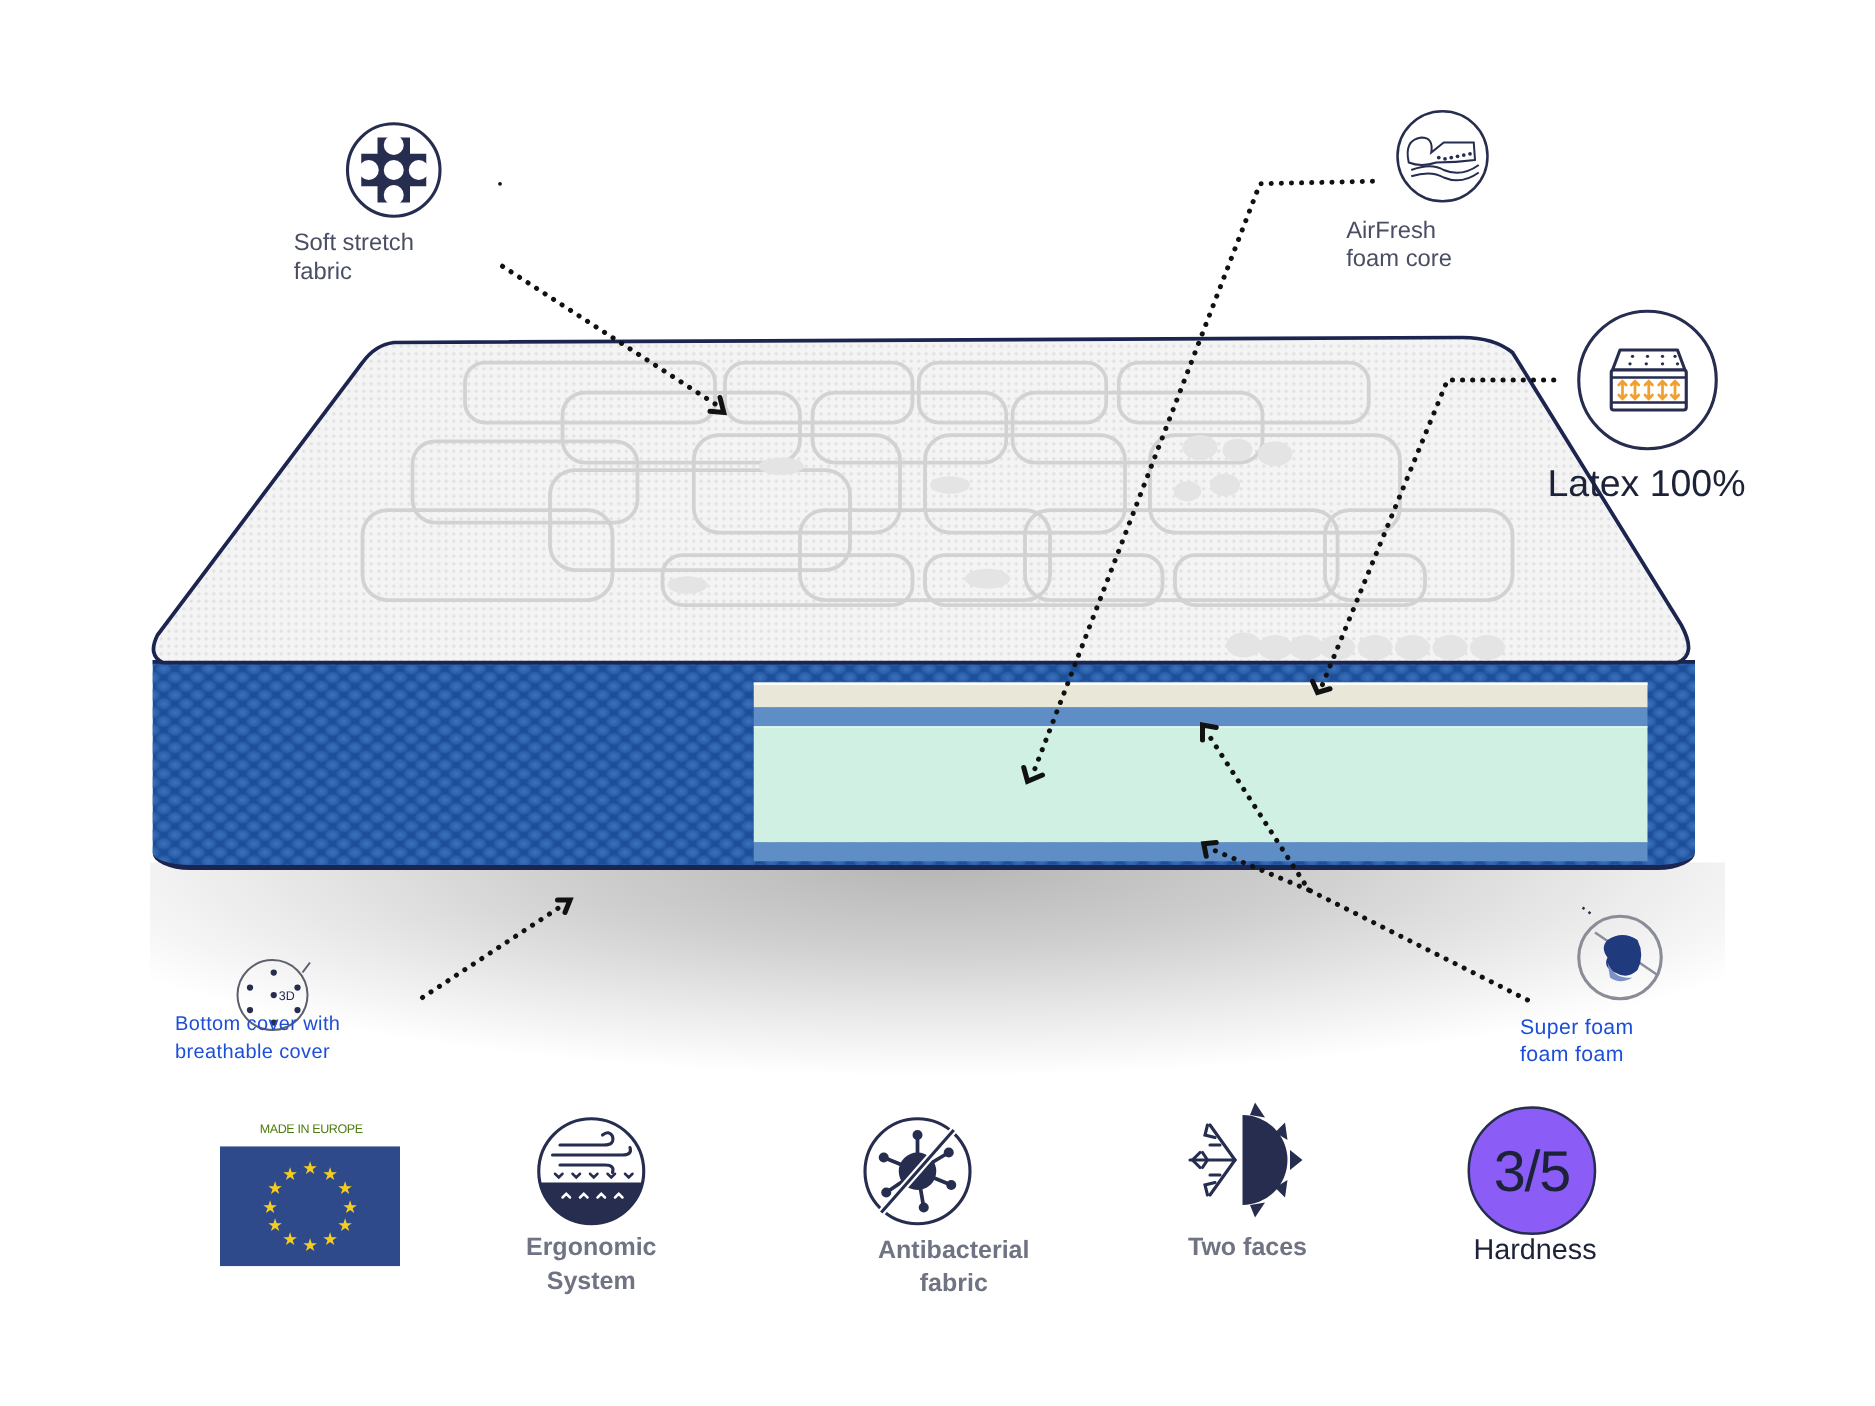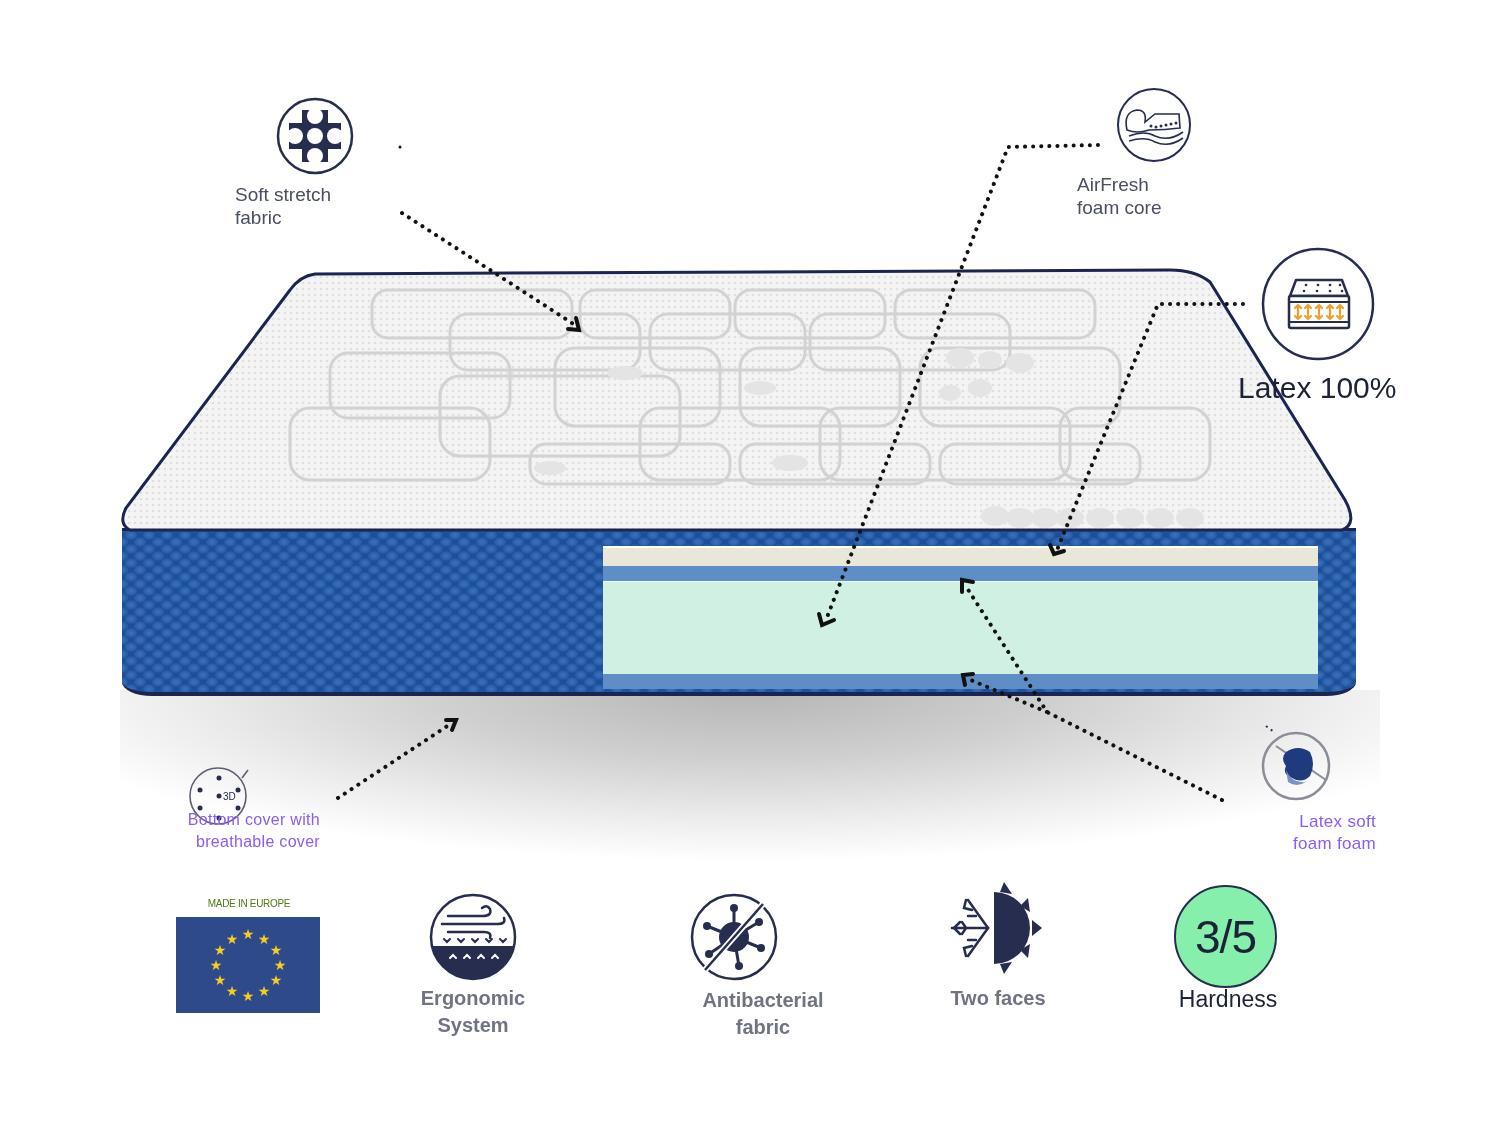--- a/index.html
+++ b/index.html
@@ -1,34 +1,34 @@
 <!DOCTYPE html>
 <html><head>
 <meta charset="utf-8">
 <style>
   html, body { margin:0; padding:0; }
   body { width:1500px; height:1125px; background:#ffffff; position:relative; overflow:hidden; font-family:"Liberation Sans", "DejaVu Sans", sans-serif; }
   .abs { position:absolute; }
   .label { color:#4a4e63; font-size:19px; line-height:23px; text-align:left; }
   .label-dark { color:#1c2238; }
-  .label-faded { color:#8b5cf6; font-size:16px; line-height:22px; text-align:right; letter-spacing:0.3px; }
+  .label-faded { color:#1d4ed8; font-size:16px; line-height:22px; text-align:left; letter-spacing:0.3px; }
   .bottom-label { color:#6f7382; font-size:20px; line-height:27px; text-align:center; font-weight:bold; }
   .shadow { left:120px; top:690px; width:1260px; height:190px;
     background: radial-gradient(ellipse 60% 90% at 50% 0%, #b5b5b5 0%, #cfcfcf 40%, #ececec 75%, rgba(255,255,255,0) 100%); }
   .side { left:122px; top:528px; width:1234px; height:164px; border-radius:0 0 30px 30px / 0 0 14px 14px;
     background-color:#1d4f98;
     background-image:
       radial-gradient(ellipse 9px 7px at 9px 7px, #3c72bd 0%, #2a5ea9 55%, rgba(0,0,0,0) 75%),
       radial-gradient(ellipse 9px 7px at 9px 7px, #3c72bd 0%, #2a5ea9 55%, rgba(0,0,0,0) 75%);
     background-size:18px 14px, 18px 14px;
     background-position:0 0, 9px 7px;
     border-bottom:4px solid #1c2450; box-shadow: inset 0 3px 0 #1c2450; }
   .top { left:120px; top:268px; width:1240px; height:272px; }
   .cross { left:603px; top:546px; width:715px; height:144px; }
-  .icon-circle { border:2px solid #262d4f; border-radius:50%; background:#86efac; }
+  .icon-circle { border:2px solid #262d4f; border-radius:50%; background:#8b5cf6; }
 </style>
 </head>
 <body>
 
 <div class="abs shadow"></div>
 
 <div class="abs side"></div>
 
 <svg class="abs top" viewBox="0 0 1240 272" width="1240" height="272">
   <defs>
@@ -198,21 +198,21 @@
 <div class="abs" style="left:1256px;top:722px;width:78px;height:82px;">
   <svg width="78" height="82" viewBox="0 0 78 82">
     <circle cx="40" cy="44" r="33" fill="none" stroke="#8a8d98" stroke-width="2.5"></circle>
     <line x1="10" y1="4" x2="18" y2="10" stroke="#262d4f" stroke-width="2" stroke-dasharray="2 4"></line>
     <path d="M20 24 L70 58" stroke="#8a8d98" stroke-width="2"></path>
     <path d="M30 30 Q42 22 54 30 Q60 42 54 54 Q46 62 36 56 Q26 52 30 44 Q24 36 30 30 Z" fill="#1f3a7d"></path>
     <path d="M30 48 Q36 62 50 60 Q40 66 32 60 Z" fill="#7c92c4"></path>
   </svg>
 </div>
 <div class="abs label-faded" style="left:1216px;top:811px;width:160px;font-size:17px;">
-  <div>Latex soft</div>
+  <div>Super foam</div>
   <div>foam foam</div>
 </div>
 
 <div class="abs" style="left:176px;top:898px;width:146px;">
   <div style="color:#4d7c0f;font-size:10px;text-align:center;letter-spacing:-0.3px;margin-bottom:8px;">MADE IN EUROPE</div>
   <svg width="144" height="96" viewBox="0 0 144 96">
     <rect x="0" y="0" width="144" height="96" fill="#2e4a8a"></rect>
     <g fill="#f5cc20" font-size="14" text-anchor="middle" font-family="DejaVu Sans, sans-serif">
       <text x="72" y="22">★</text>
         <text x="88" y="27">★</text>

